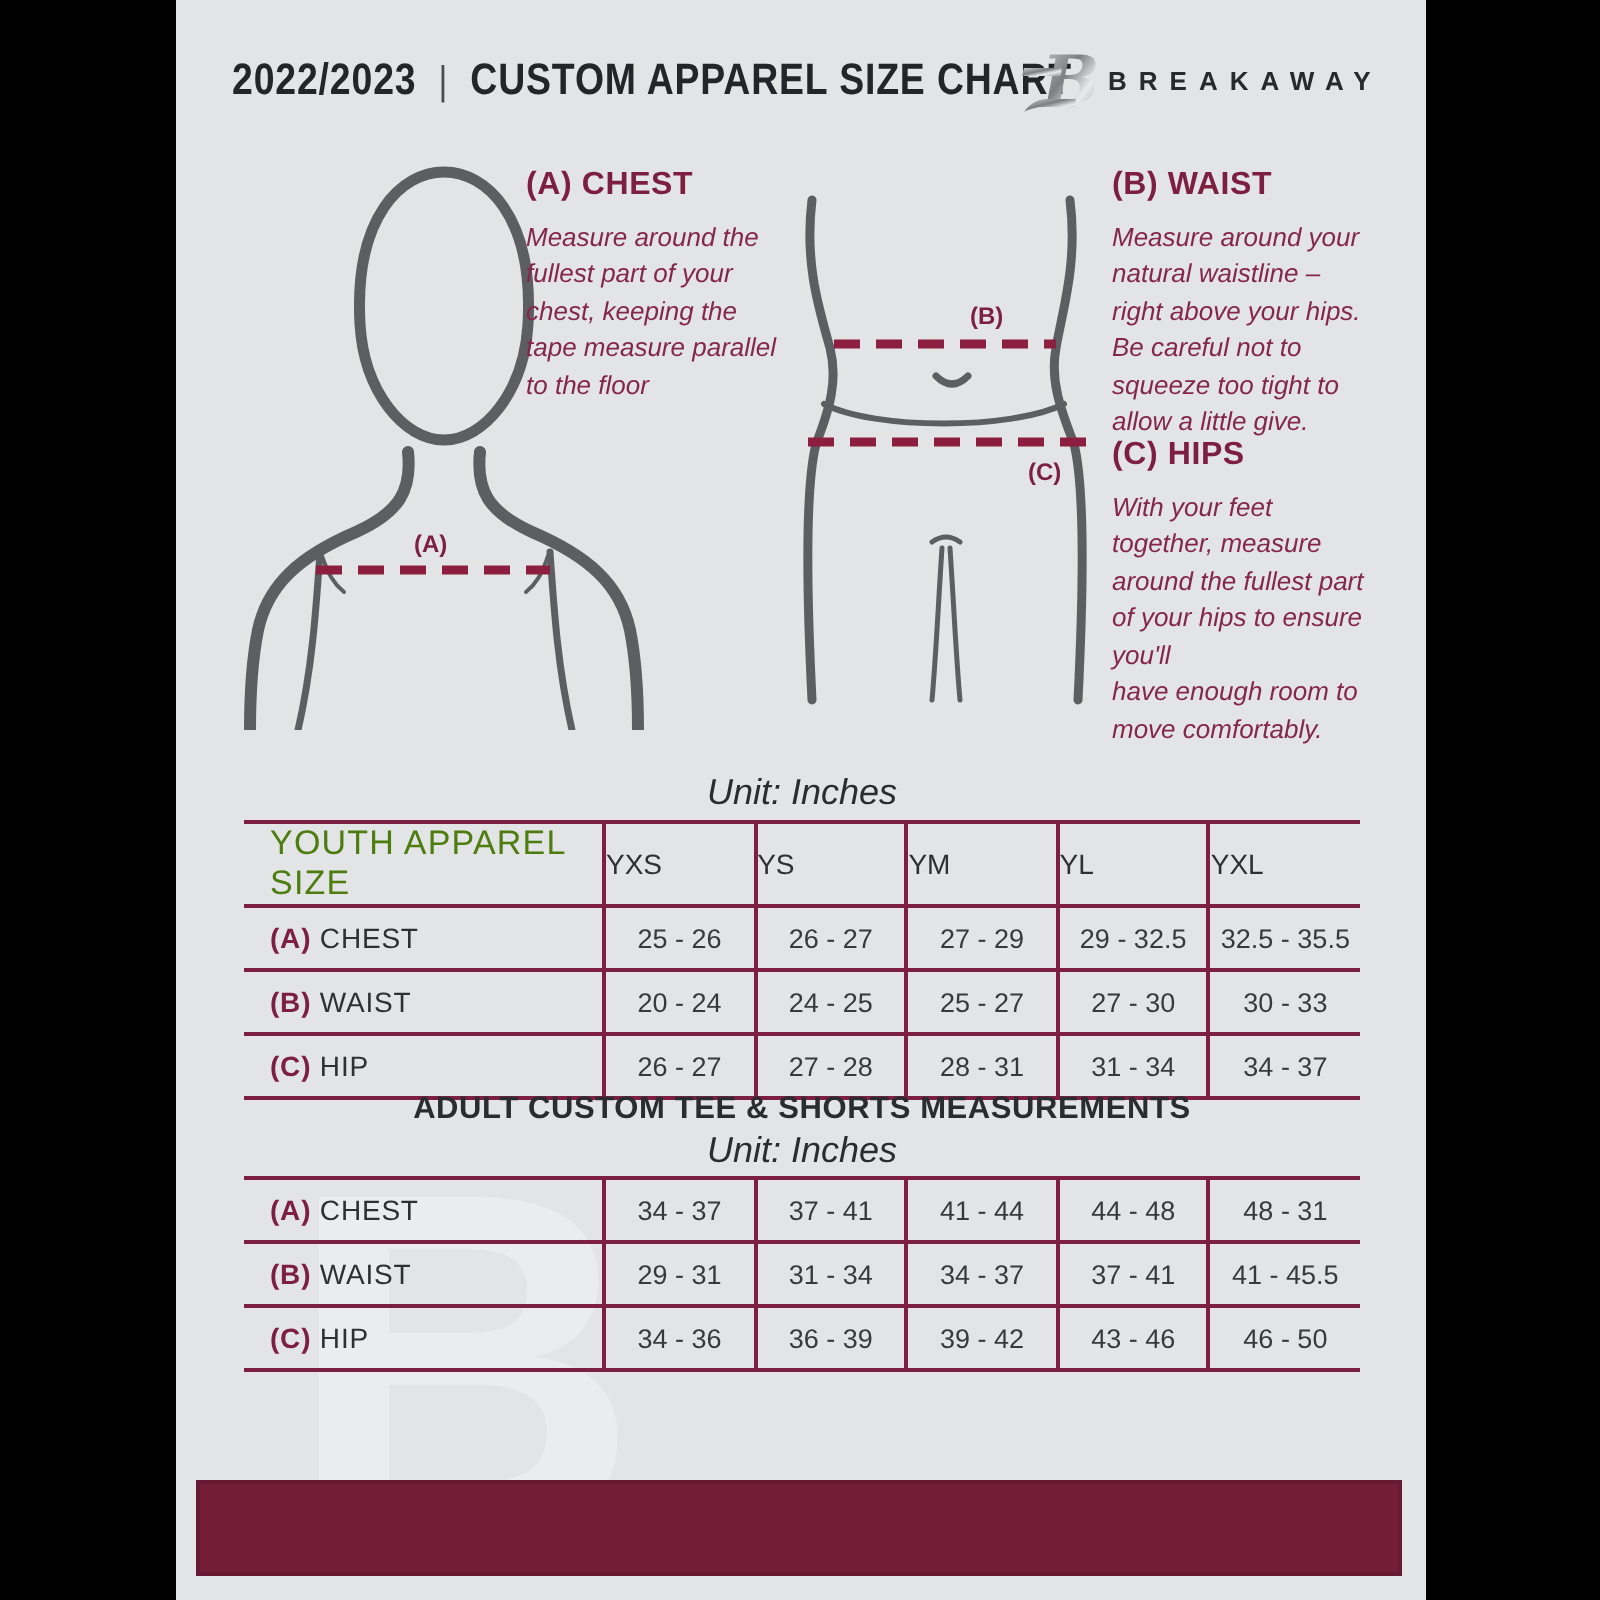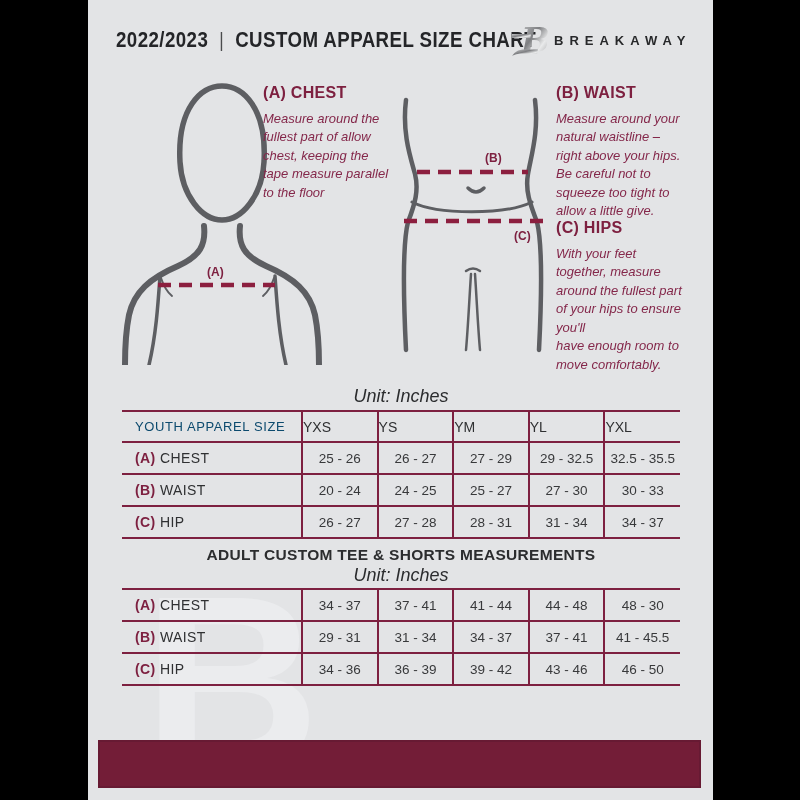--- a/index.html
+++ b/index.html
@@ -50,21 +50,21 @@
 
   
   .tbl-wrap{position:absolute;left:34px;z-index:1;}
   .size-table{border-collapse:collapse;table-layout:fixed;width:558px;
     border-top:2px solid var(--maroon);border-bottom:2px solid var(--maroon);}
   .size-table tr{border-top:2px solid var(--maroon);}
   .size-table td{border-left:2px solid var(--maroon);overflow:hidden;}
   .size-table td:first-child{border-left:none;width:180px;text-align:left;padding-left:13px;}
   .head-row{height:31px;}
   .data-row{height:32px;}
-  .head-label{font-size:13px;letter-spacing:.6px;color:#0c4a6e;}
+  .head-label{font-size:17px;letter-spacing:.6px;color:#4d7c0f;}
   .size-head{font-weight:normal;font-size:14px;text-align:left;color:#2f3032;margin-left:11px;}
   .val{font-size:13.5px;text-align:center;color:#38393b;}
   .data-row td:first-child{font-size:14px;letter-spacing:.4px;color:#2f3032;}
   .pfx{font-weight:bold;color:var(--maroon);}
 
   
   .footer-bar{position:absolute;left:10px;top:740px;width:603px;height:48px;
     background:var(--maroon-dark);border:2px solid #671a33;z-index:2;}
 </style>
 </head>
@@ -121,21 +121,21 @@
       <path d="M74 182 C 76 212 77 236 79 258" stroke-width="2.5"></path>
       <path class="dash" d="M16 80 L 127 80"></path>
       <path class="dash" d="M3 129 L 143 129"></path>
       <text x="84" y="70">(B)</text>
       <text x="113" y="148">(C)</text>
     </svg>
 
     <div class="guide" style="left:175px;top:84px;width:172px">
       <h3>(A) CHEST</h3>
       <p>Measure around the
-fullest part of allow
+fullest part of your
 chest, keeping the
 tape measure parallel
 to the floor</p>
     </div>
     <div class="guide" style="left:468px;top:84px;width:158px">
       <h3>(B) WAIST</h3>
       <p>Measure around your
 natural waistline –
 right above your hips.
 Be careful not to
@@ -197,21 +197,21 @@
     <div class="sec-unit" style="top:565px">Unit: Inches</div>
     <div class="tbl-wrap" style="top:588px">
         <table class="size-table">
           <tbody>
             <tr class="data-row">
               <td><span class="pfx">(A)</span> CHEST</td>
               <td class="val">34 - 37</td>
               <td class="val">37 - 41</td>
               <td class="val">41 - 44</td>
               <td class="val">44 - 48</td>
-              <td class="val">48 - 30</td>
+              <td class="val">48 - 31</td>
             </tr>
             <tr class="data-row">
               <td><span class="pfx">(B)</span> WAIST</td>
               <td class="val">29 - 31</td>
               <td class="val">31 - 34</td>
               <td class="val">34 - 37</td>
               <td class="val">37 - 41</td>
               <td class="val">41 - 45.5</td>
             </tr>
             <tr class="data-row">

